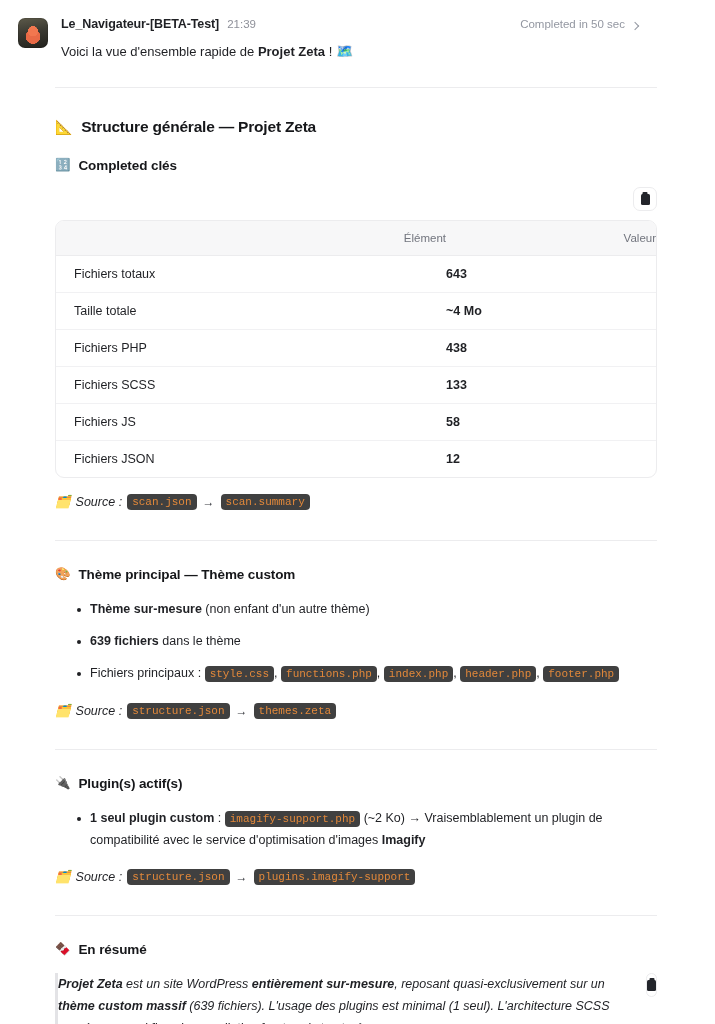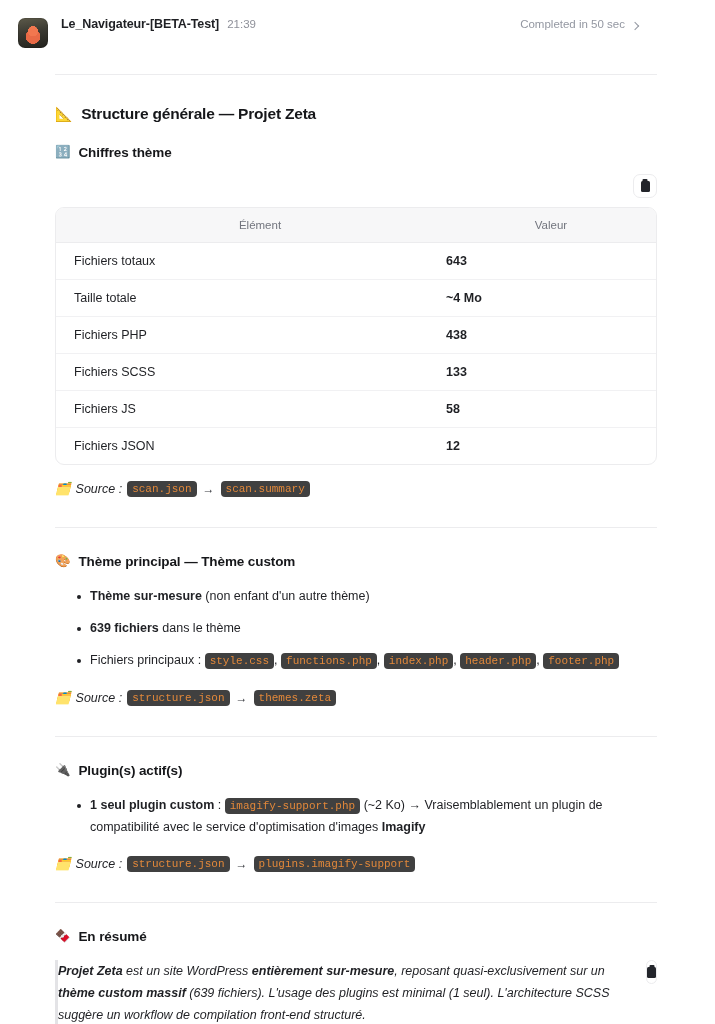--- a/index.html
+++ b/index.html
@@ -152,21 +152,21 @@
   
   .tbl-wrap {
     border: 1px solid #ececee;
     border-radius: 9px;
     overflow: hidden;
     background: #fff;
   }
   table { width: 100%; border-collapse: collapse; }
   thead th {
     background: #f7f7f8;
-    text-align: center;
+    text-align: right;
     font-size: 11.5px;
     font-weight: 400;
     color: #72757e;
     padding: 11px 0 11px 18px;
     border-bottom: 1px solid #ececee;
   }
   thead th.col-val { padding-left: 0; }
   tbody td {
     font-size: 12.5px;
     color: #1f2024;
@@ -266,34 +266,38 @@
     <div class="avatar"></div>
     <div class="head-body">
       <div class="head-line1">
         <span class="author">Le_Navigateur-[BETA-Test]</span>
         <span class="timestamp">21:39</span>
         <span class="status">
           <span>Completed in 50 sec</span>
           <span class="chev"></span>
         </span>
       </div>
+      <div class="intro-line">
+        <span>Voici la vue d'ensemble rapide de </span><b>Projet Zeta</b><span> !</span>
+        <span class="emoji">🗺️</span>
+      </div>
     </div>
   </div>
 
   <div class="rule mt-26"></div>
 
   <div class="content mt-30">
     <div class="h2">
       <span class="emoji">📐</span>
       <span>Structure générale — Projet Zeta</span>
     </div>
 
     <div class="h3 mt-22">
       <span class="emoji sm">🔢</span>
-      <span>Chiffres thème</span>
+      <span>Completed clés</span>
     </div>
 
     <div class="tbl-top">
       <div class="copybtn">
         <span class="clip"></span>
       </div>
     </div>
 
     <div class="tbl-wrap">
       <table>

